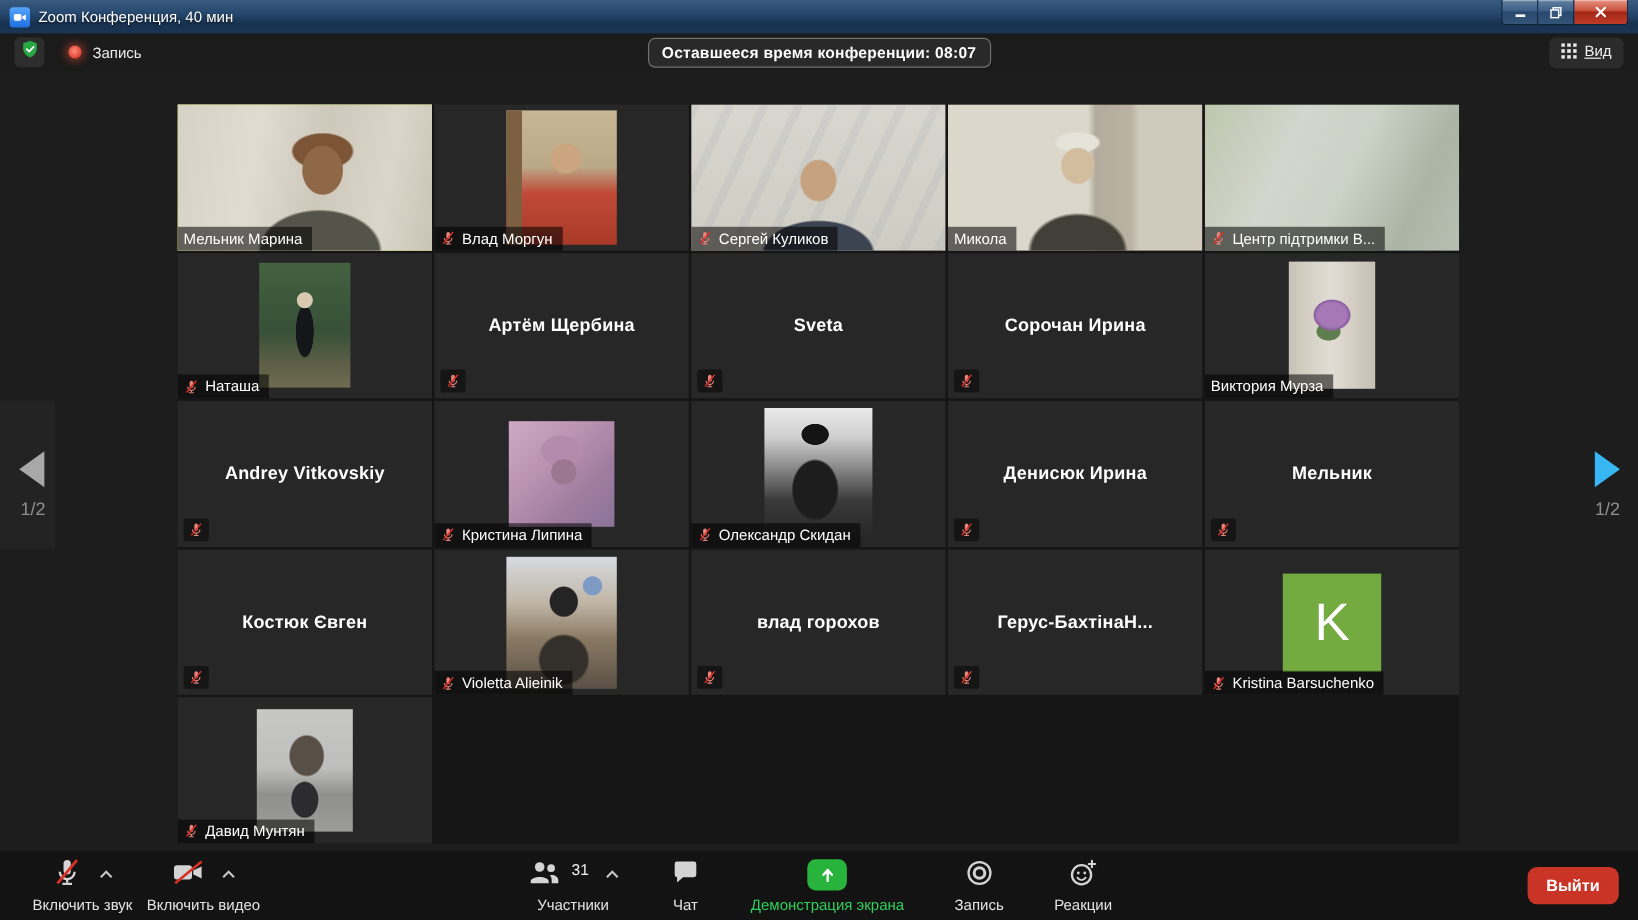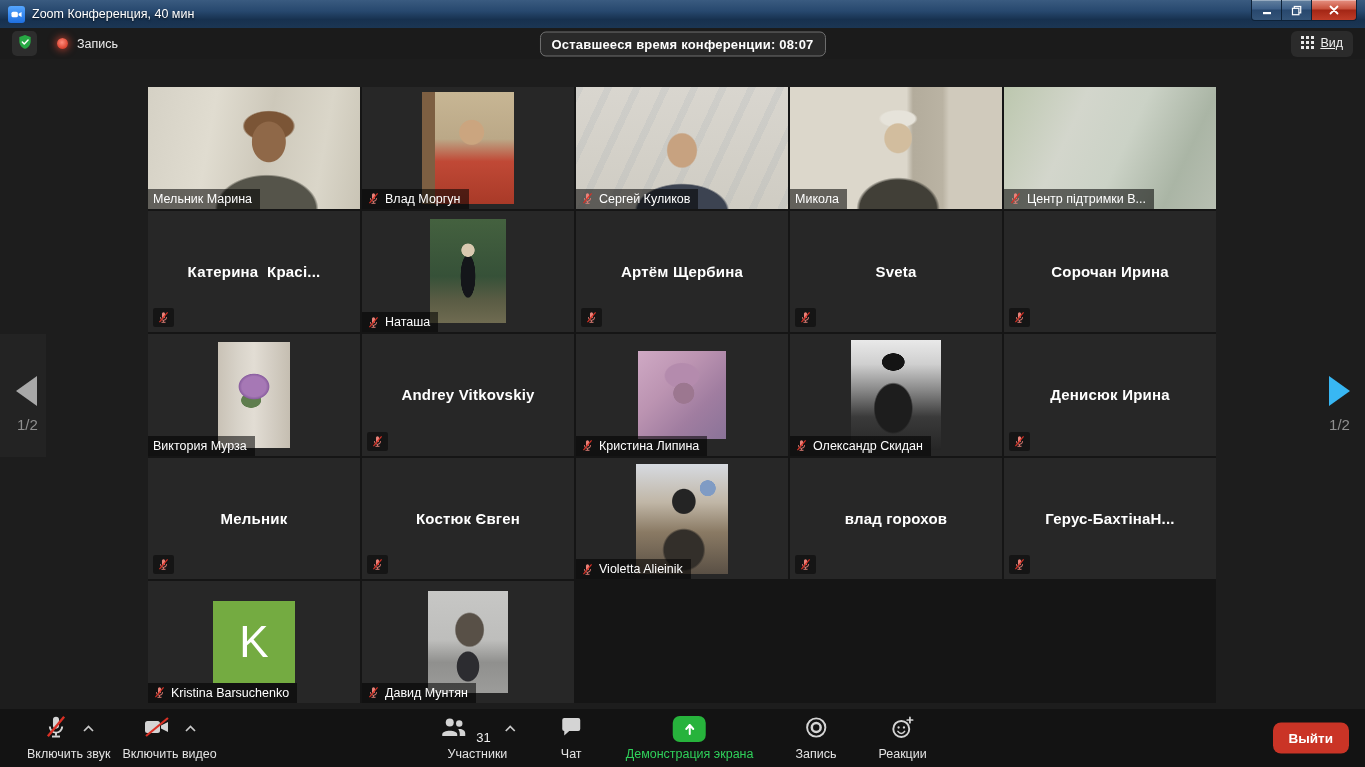--- a/index.html
+++ b/index.html
@@ -130,21 +130,21 @@
   .tb-btn {
     display:flex; flex-direction:column; align-items:center; justify-content:flex-end;
     padding:6px 6px 6px; color:#e3e3e3; font-size:12.5px; gap:5px;
   }
   .ico-row { display:flex; align-items:center; gap:13px; height:27px; }
   .share-ico {
     width:33px; height:26px; background:#27b33c; border-radius:7px;
     display:flex; align-items:center; justify-content:center;
   }
   .share-label { color:#2fd05a; }
-  .count { font-size:13px; color:#efefef; margin-left:-5px; align-self:flex-start; margin-top:15px; }
+  .count { font-size:13px; color:#efefef; margin-left:-5px; align-self:flex-start; margin-top:2px; }
   .leave-btn {
     position:absolute; right:16px; top:50%; transform:translateY(-50%);
     background:#ca3426; color:#fff; font-size:13.5px; font-weight:700;
     padding:8px 16px; border-radius:8px; border:none; cursor:pointer;
     font-family:inherit;
   }
 </style>
 </head>
 <body>
 
@@ -272,32 +272,20 @@
             <path d="M6.3 11.5a5.7 5.7 0 0 0 11.4 0" fill="none" stroke="#e8837a" stroke-width="1.8"></path>
             <line x1="12" y1="17.2" x2="12" y2="20" stroke="#e8837a" stroke-width="1.8"></line>
             <line x1="8.3" y1="20.8" x2="15.7" y2="20.8" stroke="#e8837a" stroke-width="1.8"></line>
             <line x1="4.5" y1="20.5" x2="19.5" y2="2.5" stroke="#d93025" stroke-width="2.2"></line>
           </svg>
         </span>
         <span>Центр підтримки В...</span>
       </div>
     </div>
     <div class="tile">
-      <div class="center-name">Катерина  Красі...</div>
-      <div class="mic-chip">
-        <svg width="13" height="13" viewBox="0 0 24 24">
-          <rect x="9.2" y="2.5" width="5.6" height="11" rx="2.8" fill="#e8837a"></rect>
-          <path d="M6.3 11.5a5.7 5.7 0 0 0 11.4 0" fill="none" stroke="#e8837a" stroke-width="1.8"></path>
-          <line x1="12" y1="17.2" x2="12" y2="20" stroke="#e8837a" stroke-width="1.8"></line>
-          <line x1="8.3" y1="20.8" x2="15.7" y2="20.8" stroke="#e8837a" stroke-width="1.8"></line>
-          <line x1="4.5" y1="20.5" x2="19.5" y2="2.5" stroke="#d93025" stroke-width="2.2"></line>
-        </svg>
-      </div>
-    </div>
-    <div class="tile">
       <div class="art-photo" style="width: 76px; height: 104px; background: radial-gradient(7px at 50% 30%, rgb(217, 201, 176) 90%, rgba(0, 0, 0, 0)), radial-gradient(9px 26px at 50% 55%, rgb(20, 22, 26) 80%, rgba(0, 0, 0, 0) 85%), linear-gradient(rgb(68, 97, 63) 0%, rgb(54, 81, 56) 55%, rgb(90, 92, 68) 78%, rgb(111, 107, 81) 100%);"></div>
       <div class="name-label">
         <span class="lbl-mic">
           <svg width="13" height="13" viewBox="0 0 24 24">
             <rect x="9.2" y="2.5" width="5.6" height="11" rx="2.8" fill="#e8837a"></rect>
             <path d="M6.3 11.5a5.7 5.7 0 0 0 11.4 0" fill="none" stroke="#e8837a" stroke-width="1.8"></path>
             <line x1="12" y1="17.2" x2="12" y2="20" stroke="#e8837a" stroke-width="1.8"></line>
             <line x1="8.3" y1="20.8" x2="15.7" y2="20.8" stroke="#e8837a" stroke-width="1.8"></line>
             <line x1="4.5" y1="20.5" x2="19.5" y2="2.5" stroke="#d93025" stroke-width="2.2"></line>
           </svg>

